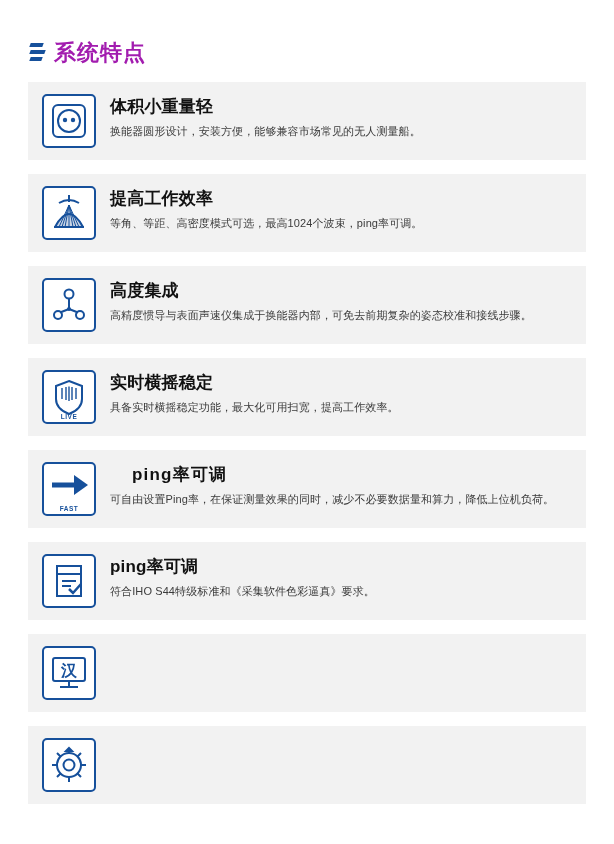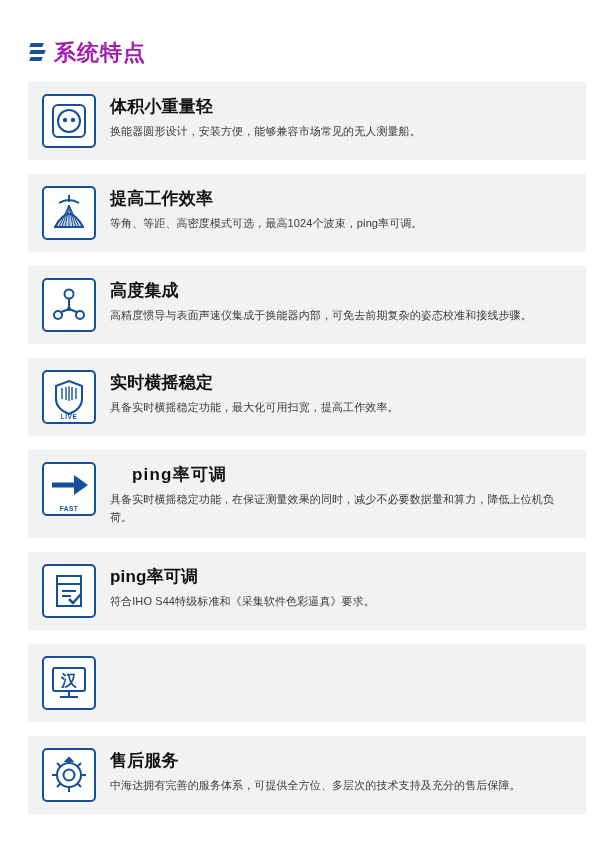--- a/index.html
+++ b/index.html
@@ -207,21 +207,21 @@
     <div class="feature tall">
       <div class="icon-box">
         <svg width="42" height="34" viewBox="0 0 42 34" style="margin-bottom:6px">
           <path d="M4 16 L28 16" stroke="#16509b" stroke-width="5"></path>
           <path d="M26 6 L40 16 L26 26 Z" fill="#16509b"></path>
         </svg>
         <span class="badge-text">FAST</span>
       </div>
       <div class="feature-text">
         <div class="feature-title spaced">ping率可调</div>
-        <div class="feature-desc">具备实时横摇稳定功能，在保证测量效果的同时，减少不必要数据量和算力，降低上位机负荷。</div>
+        <div class="feature-desc">可自由设置Ping率，在保证测量效果的同时，减少不必要数据量和算力，降低上位机负荷。</div>
       </div>
     </div>
 
     <div class="feature">
       <div class="icon-box">
         <svg width="40" height="40" viewBox="0 0 40 40">
           <path d="M8 5 L32 5 L32 35 L8 35 Z" fill="none" stroke="#16509b" stroke-width="2"></path>
           <path d="M8 13 L32 13" stroke="#16509b" stroke-width="2"></path>
           <path d="M13 20 L27 20 M13 25 L22 25" stroke="#16509b" stroke-width="2"></path>
           <path d="M20 28 L24 32 L32 23" fill="none" stroke="#16509b" stroke-width="2.5"></path>
@@ -250,20 +250,16 @@
         <svg width="42" height="42" viewBox="0 0 42 42">
           <g fill="none" stroke="#16509b" stroke-width="2">
             <path d="M21 4 L24 7 L18 7 Z"></path>
             <circle cx="21" cy="21" r="12"></circle>
             <circle cx="21" cy="21" r="5.5"></circle>
             <path d="M21 4 L21 9 M21 33 L21 38 M4 21 L9 21 M33 21 L38 21
                      M9 9 L12.5 12.5 M29.5 29.5 L33 33 M33 9 L29.5 12.5 M12.5 29.5 L9 33"></path>
           </g>
         </svg>
       </div>
-      <div class="feature-text">
-        <div class="feature-title">售后服务</div>
-        <div class="feature-desc">中海达拥有完善的服务体系，可提供全方位、多层次的技术支持及充分的售后保障。</div>
-      </div>
     </div>
 
   </div>
 </div>
 
 </body></html>

